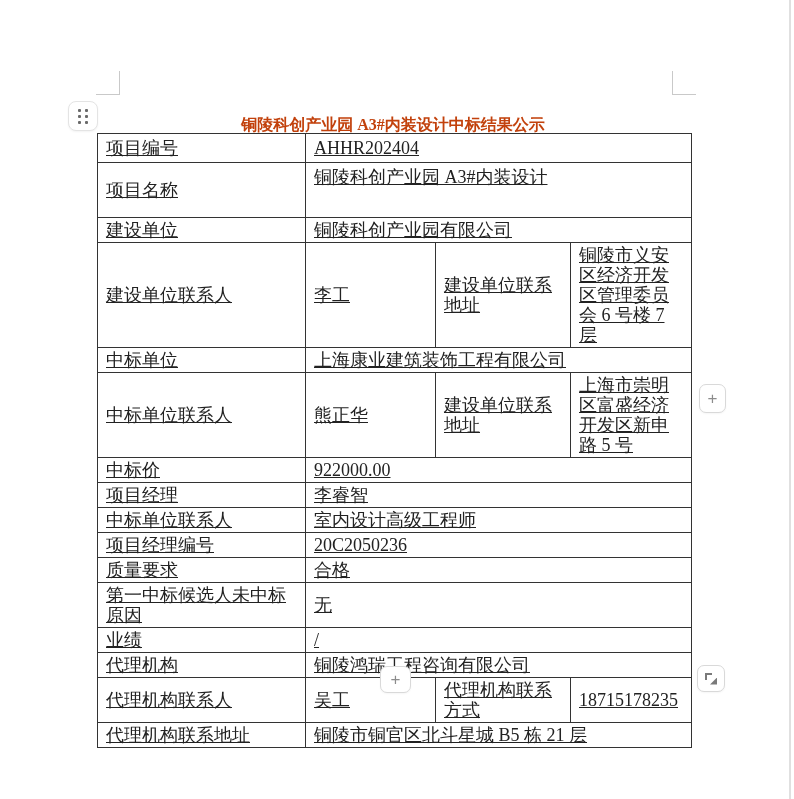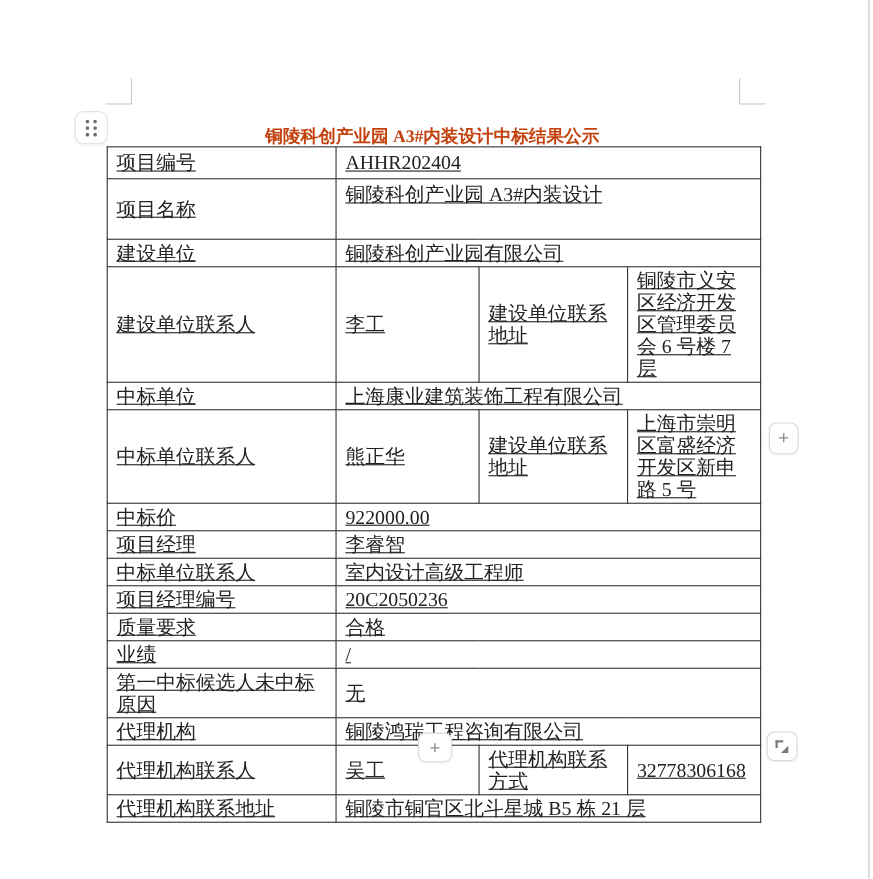--- a/index.html
+++ b/index.html
@@ -133,36 +133,36 @@
         </tr>
         <tr>
           <td class="label">项目经理编号</td>
           <td colspan="3" class="value">20C2050236</td>
         </tr>
         <tr>
           <td class="label">质量要求</td>
           <td colspan="3" class="value">合格</td>
         </tr>
         <tr>
+          <td class="label">第一中标候选人未中标原因</td>
+          <td colspan="3" class="value">无</td>
+        </tr>
+        <tr>
           <td class="label">业绩</td>
           <td colspan="3" class="value">/</td>
-        </tr>
-        <tr>
-          <td class="label">第一中标候选人未中标原因</td>
-          <td colspan="3" class="value">无</td>
         </tr>
         <tr>
           <td class="label">代理机构</td>
           <td colspan="3" class="value">铜陵鸿瑞工程咨询有限公司</td>
         </tr>
         <tr>
           <td class="label">代理机构联系人</td>
           <td class="value">吴工</td>
           <td class="label">代理机构联系方式</td>
-          <td class="value">32778306168</td>
+          <td class="value">18715178235</td>
         </tr>
         <tr>
           <td class="label">代理机构联系地址</td>
           <td colspan="3" class="value">铜陵市铜官区北斗星城 B5 栋 21 层</td>
         </tr>
       </tbody>
   </table>
 
   <button class="ctrl plus-right">
     <span>+</span>

